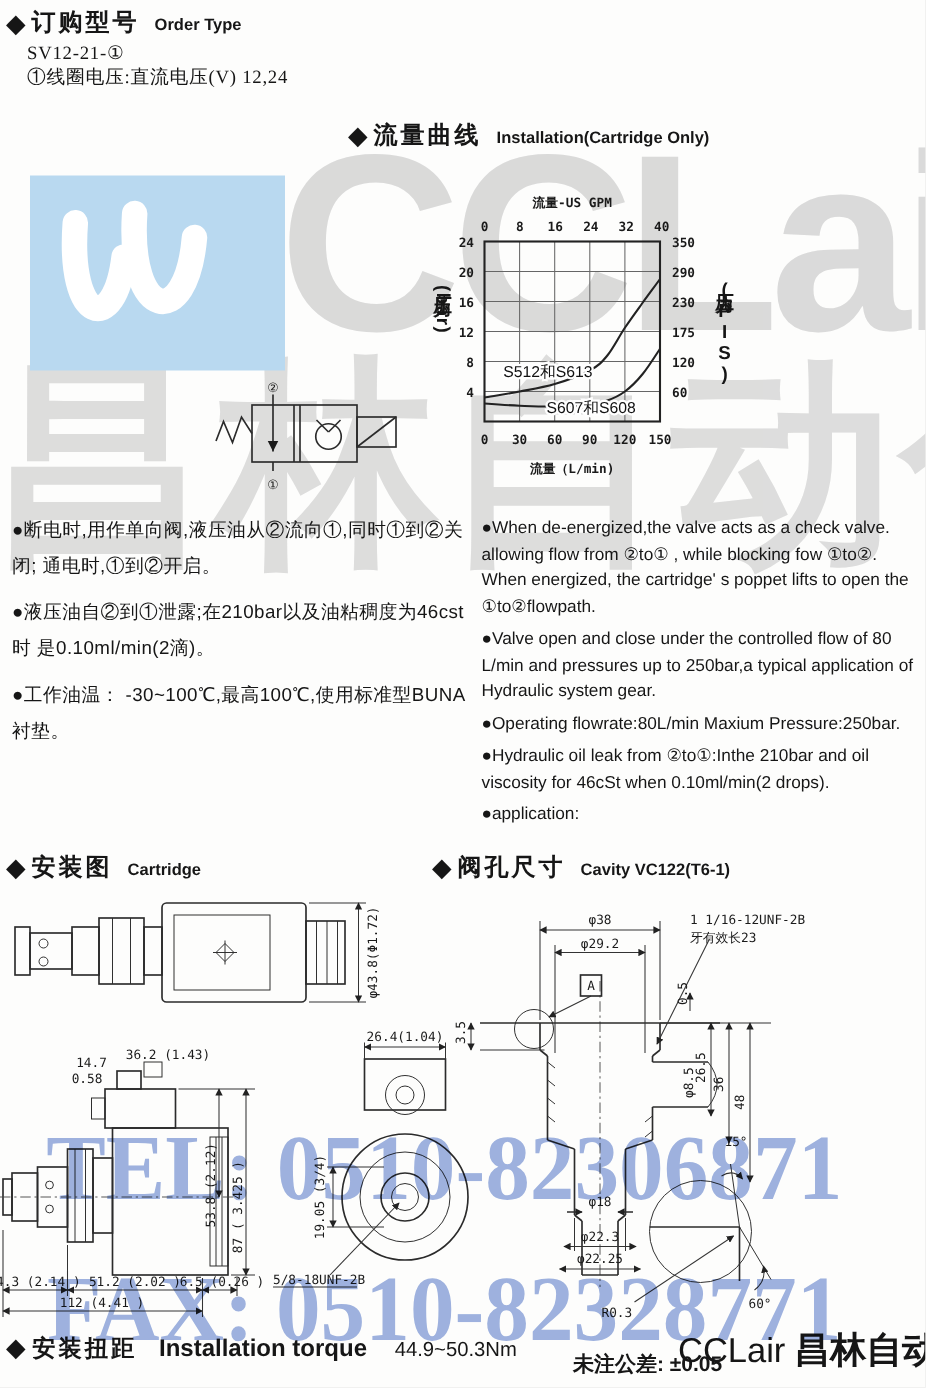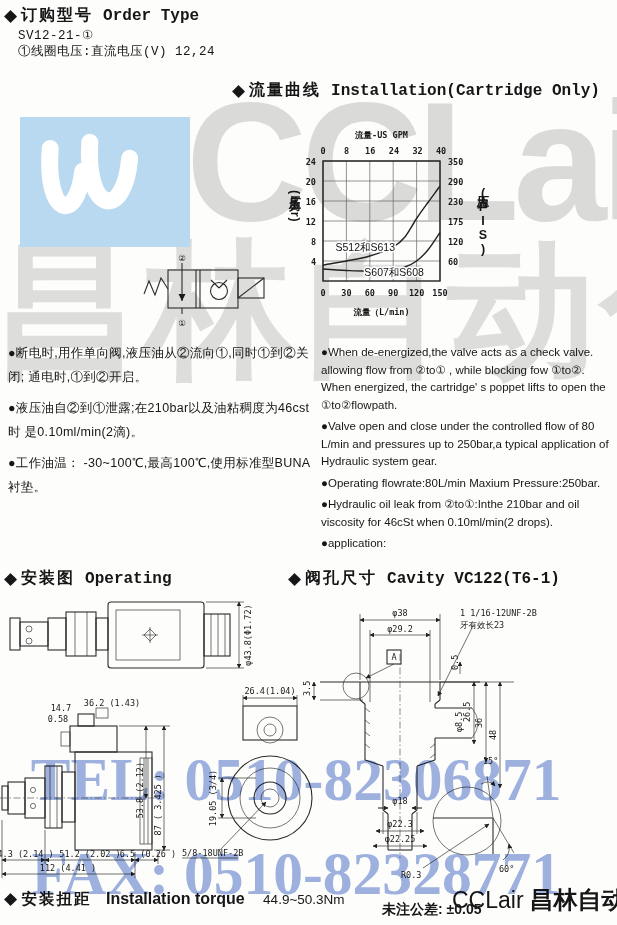--- a/index.html
+++ b/index.html
@@ -11,22 +11,22 @@
             color:var(--wm-gray,#c3c3c3);opacity:.6;white-space:nowrap;line-height:1;}
   .wm-brand-zh{position:absolute;left:-8px;top:236px;font-size:148px;font-weight:bold;letter-spacing:4px;
             color:var(--wm-gray,#c3c3c3);opacity:.55;white-space:nowrap;line-height:1;}
   .wm-tel{position:absolute;left:0;width:617px;text-align:center;font-family:"Liberation Serif",serif;
           font-weight:bold;font-size:62px;color:var(--wm-blue,#4f74c8);opacity:.55;white-space:nowrap;
           transform:scaleX(.96);transform-origin:left;mix-blend-mode:multiply;z-index:5;pointer-events:none;line-height:1;}
   
   .sec-head{position:absolute;white-space:nowrap;}
   .sec-head .dia{font-size:17px;vertical-align:-1px;}
   .sec-head .zh{font-size:16px;font-weight:bold;letter-spacing:2px;margin-left:4px;}
-  .sec-head .en{font-size:16px;font-weight:bold;margin-left:10px;font-family:Liberation Mono, monospace;}
-  .ordline{position:absolute;font-family:Liberation Mono, monospace;font-size:12.5px;letter-spacing:.5px;white-space:nowrap;text-align:right;}
+  .sec-head .en{font-size:11px;font-weight:bold;margin-left:10px;}
+  .ordline{position:absolute;font-family:Liberation Serif, serif;font-size:12.5px;letter-spacing:.5px;white-space:nowrap;text-align:right;}
   .vlab{position:absolute;writing-mode:vertical-rl;text-orientation:mixed;font-weight:bold;font-size:12.5px;letter-spacing:1px;white-space:nowrap;}
   .vlab.upright{text-orientation:upright;letter-spacing:0;}
   .feat-col{position:absolute;z-index:2;}
   .feat{margin:0 0 7px 0;}
   .feat-zh .feat{font-size:12.5px;line-height:24px;letter-spacing:.3px;}
   .feat-en .feat{font-size:11.5px;line-height:17.5px;margin-bottom:4px;}
   svg{position:absolute;overflow:visible;}
   svg text{font-family:"DejaVu Sans Mono",monospace;font-size:8.5px;fill:#1a1a1a;}
   .ln{stroke:#2b2b2b;stroke-width:1.1;fill:none;}
   .tn{stroke:#2b2b2b;stroke-width:.65;fill:none;}
@@ -155,21 +155,21 @@
   </div>
   <div class="feat-col feat-en" style="left:321px;top:344px;width:293px">
     <div class="feat">●When de-energized,the valve acts as a check valve. allowing flow from ②to① , while blocking fow ①to②. When energized, the cartridge' s poppet lifts to open the ①to②flowpath.</div>
     <div class="feat">●Valve open and close under the controlled flow of 80 L/min and pressures up to 250bar,a typical application of Hydraulic system gear.</div>
     <div class="feat">●Operating flowrate:80L/min Maxium Pressure:250bar.</div>
     <div class="feat">●Hydraulic oil leak from ②to①:Inthe 210bar and oil viscosity for 46cSt when 0.10ml/min(2 drops).</div>
     <div class="feat" style="margin-bottom:0">●application:</div>
   </div>
 
   <div class="sec-head" style="left:4px;top:568px;z-index:2">
-    <span class="dia">◆</span><span class="zh">安装图</span><span class="en">Operating</span>
+    <span class="dia">◆</span><span class="zh">安装图</span><span class="en">Cartridge</span>
   </div>
   <div class="sec-head" style="left:288px;top:568px;z-index:2">
     <span class="dia">◆</span><span class="zh">阀孔尺寸</span><span class="en">Cavity VC122(T6-1)</span>
   </div>
 
   <svg style="left:8px;top:588px;z-index:2" width="252" height="96" viewBox="0 0 252 96">
     <g class="ln">
       <rect x="2" y="30" width="10" height="32"></rect>
       <rect x="12" y="34" width="28" height="24"></rect>
       <circle cx="21" cy="41" r="3" class="tn"></circle>

